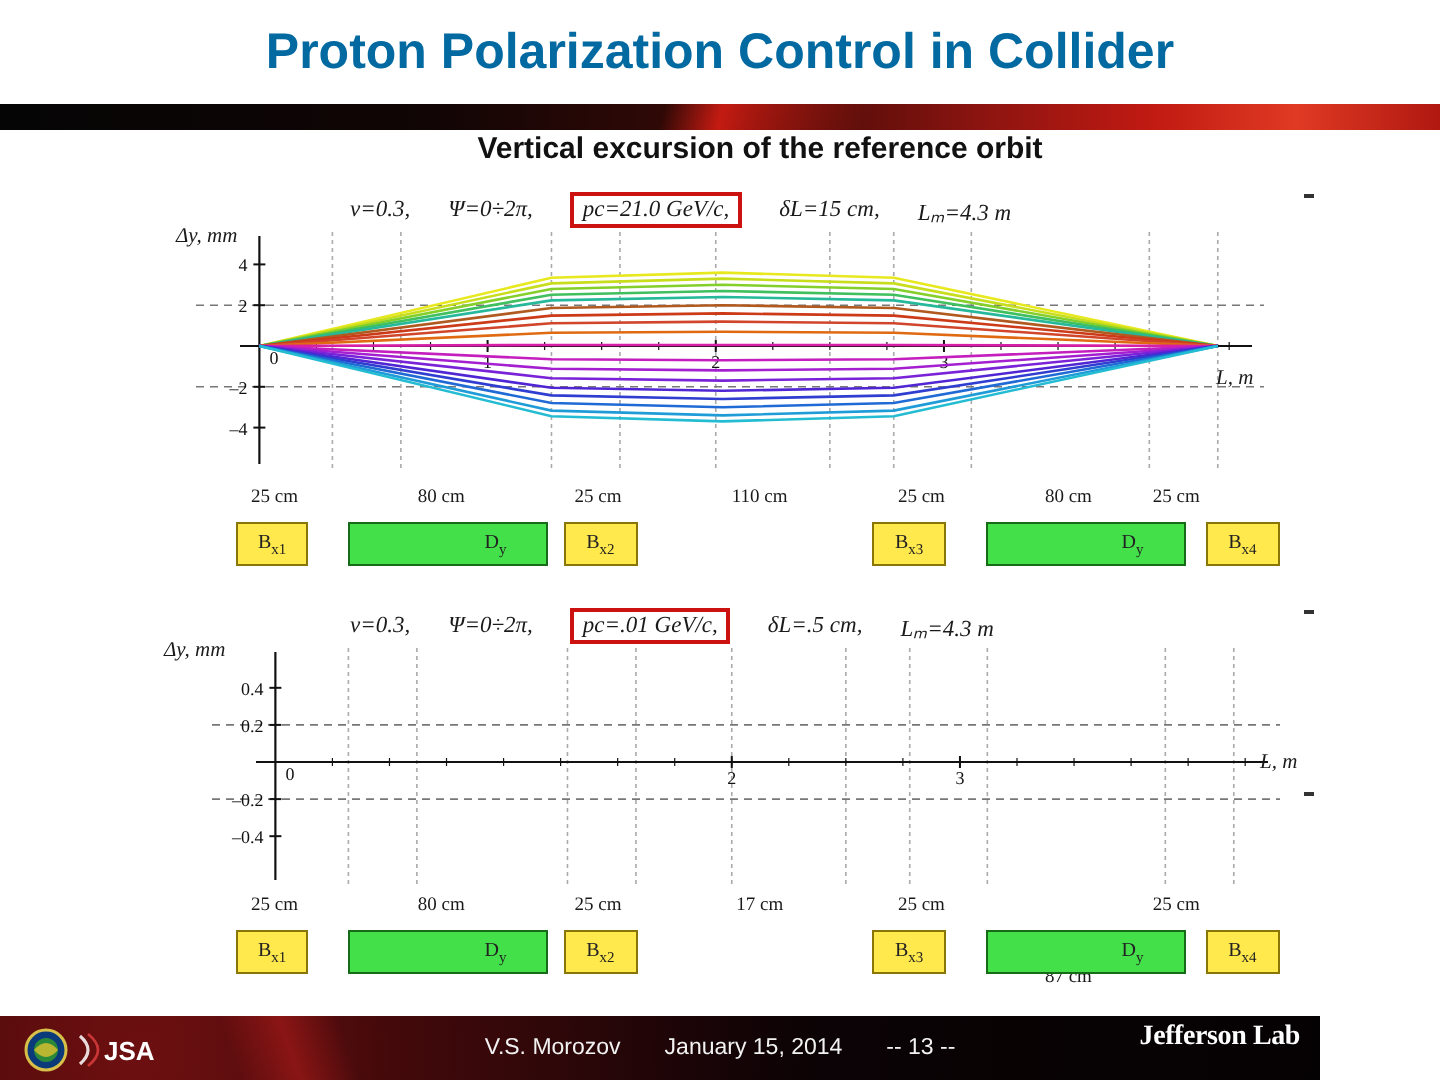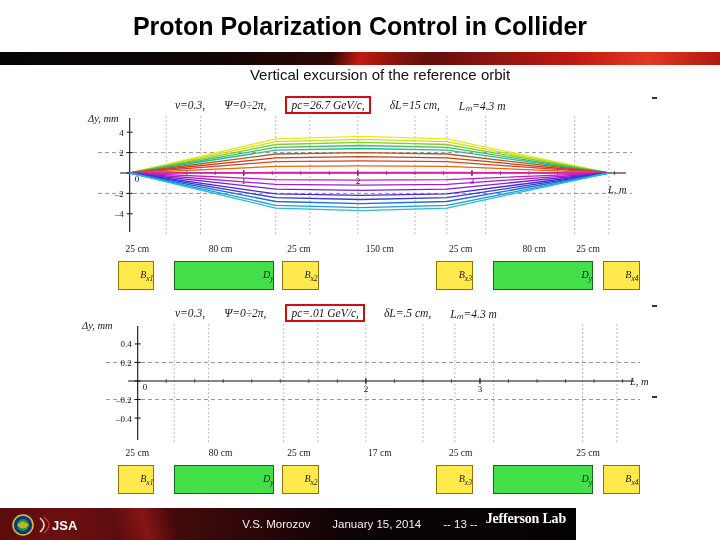--- a/index.html
+++ b/index.html
@@ -16,35 +16,35 @@
     background: #ffffff;
   }
 
   
   .title-zone {
     position: absolute; left: 0; top: 0; width: 720px; height: 52px;
     display: flex; align-items: center; justify-content: center;
     background: #ffffff;
   }
   .slide-title {
-    font-size: 25px; font-weight: bold; color: #000000;
+    font-size: 25px; font-weight: bold; color: #0369a1;
     letter-spacing: 0px; white-space: nowrap;
   }
   .accent-bar {
     position: absolute; left: 0; top: 52px; width: 720px; height: 13px;
     background:
       linear-gradient(105deg, rgba(255,60,40,0.0) 46%, rgba(220,30,20,0.85) 50%, rgba(255,70,50,0.0) 60%),
       linear-gradient(90deg, #050505 0%, #110505 30%, #3a0a06 52%, #8b1410 68%, #c01a12 80%, #e03a24 90%, #b01810 100%);
   }
 
   
   .subtitle {
     position: absolute; left: 0; top: 66px; width: 720px;
     text-align: center;
-    font-size: 15px; font-weight: normal; color: #111111; padding-left: 40px;
+    font-size: 15px; font-weight: bold; color: #111111; padding-left: 40px;
   }
 
   .param-row {
     position: absolute;
     display: flex; align-items: center;
     font-family: "Liberation Serif", serif;
     font-size: 11.5px; color: #1a1a1a;
     white-space: nowrap;
   }
   .param-row .pitem { margin-right: 19px; font-style: italic; }
@@ -74,38 +74,38 @@
     position: absolute; left: 0; width: 100%;
   }
   .len-labels { top: 0; height: 16px; }
   .elem-boxes { top: 17px; height: 30px; }
   .len-label {
     position: absolute; transform: translateX(-50%);
     font-family: "Liberation Serif", serif;
     font-size: 9.5px; color: #1a1a1a; white-space: nowrap;
   }
   .elem-box {
-    position: absolute; top: 0; height: 29px;
+    position: absolute; top: 0; height: 22px;
     border: 1.6px solid #7a6a10;
-    display: flex; align-items: center; justify-content: flex-end;
+    display: flex; align-items: center; justify-content: center;
     font-family: "Liberation Serif", serif;
-    font-size: 10px; font-style: italic; color: #222222;
+    font-size: 10px; color: #222222;
   }
   .elem-box.bend { background: #ffe94d; border-color: #8a7606; }
   .elem-box.sol  { background: #43e04a; border-color: #156b17; padding-left: 47px; }
   .elem-box sub { font-size: 7.5px; }
 
   
   .edge-tick {
     position: absolute; width: 5px; height: 1.5px; background: #333;
   }
 
   
   .footer {
-    position: absolute; left: 0; top: 508px; width: 576px; height: 32px;
+    position: absolute; left: 0; top: 508px; width: 660px; height: 32px;
     background:
       radial-gradient(circle at 60px 20px, rgba(150,20,20,0.55) 0%, rgba(60,6,6,0.0) 58%),
       linear-gradient(95deg, #2a0608 0%, #3d0a0c 12%, #1a0406 30%, #0c0305 55%, #050203 100%);
     overflow: hidden;
   }
   .footer::after {
     content: ""; position: absolute; left: 30px; top: -10px;
     width: 230px; height: 55px;
     background: linear-gradient(72deg, rgba(190,25,25,0.0) 38%, rgba(190,30,28,0.5) 50%, rgba(190,25,25,0.0) 62%);
   }
@@ -132,21 +132,21 @@
   <div class="title-zone">
     <div class="slide-title">Proton Polarization Control in Collider</div>
   </div>
   <div class="accent-bar"></div>
 
   <div class="subtitle">Vertical excursion of the reference orbit</div>
 
   <div class="param-row" id="params-top" style="left:175px; top:96px;">
       <span class="pitem">ν=0.3,</span>
       <span class="pitem">Ψ=0÷2π,</span>
-      <span class="pitem boxed">pc=26.7 GeV/c,</span>
+      <span class="pitem boxed">pc=21.0 GeV/c,</span>
       <span class="pitem">δL=15 cm,</span>
       <span class="pitem">Lₘ=4.3 m</span>
     </div>
 
   <div class="plot" id="plot-top" style="left:86px; top:112px;">
       <svg width="548" height="128">
         <line x1="80.20134228187919" x2="80.20134228187919" y1="4" y2="122" stroke="#aaaaaa" stroke-width="0.8" stroke-dasharray="2,2"></line>
         <line x1="114.42953020134229" x2="114.42953020134229" y1="4" y2="122" stroke="#aaaaaa" stroke-width="0.8" stroke-dasharray="2,2"></line>
         <line x1="189.73154362416108" x2="189.73154362416108" y1="4" y2="122" stroke="#aaaaaa" stroke-width="0.8" stroke-dasharray="2,2"></line>
         <line x1="223.9597315436242" x2="223.9597315436242" y1="4" y2="122" stroke="#aaaaaa" stroke-width="0.8" stroke-dasharray="2,2"></line>
@@ -217,21 +217,21 @@
     </div>
   <div class="axis-label ylab" style="left:88px; top:113px;">Δy, mm</div>
   <div class="axis-label xlab" style="left:608px; top:184px;">L, m</div>
   <div class="edge-tick" style="left:652px; top:97px;"></div>
 
   <div class="lattice" id="lattice-top" style="left:103px; top:244px; width:490px;">
     <div class="len-labels">
         <div class="len-label" style="left: 7%;">25 cm</div>
         <div class="len-label" style="left: 24%;">80 cm</div>
         <div class="len-label" style="left: 40%;">25 cm</div>
-        <div class="len-label" style="left: 56.5%;">150 cm</div>
+        <div class="len-label" style="left: 56.5%;">110 cm</div>
         <div class="len-label" style="left: 73%;">25 cm</div>
         <div class="len-label" style="left: 88%;">80 cm</div>
         <div class="len-label" style="left: 99%;">25 cm</div>
       </div>
     <div class="elem-boxes">
         <div class="elem-box bend" style="left: 3%; width: 7.5%;">
           <span>B<sub>x1</sub></span>
         </div>
         <div class="elem-box sol" style="left: 14.5%; width: 20.5%;">
           <span>D<sub>y</sub></span>

